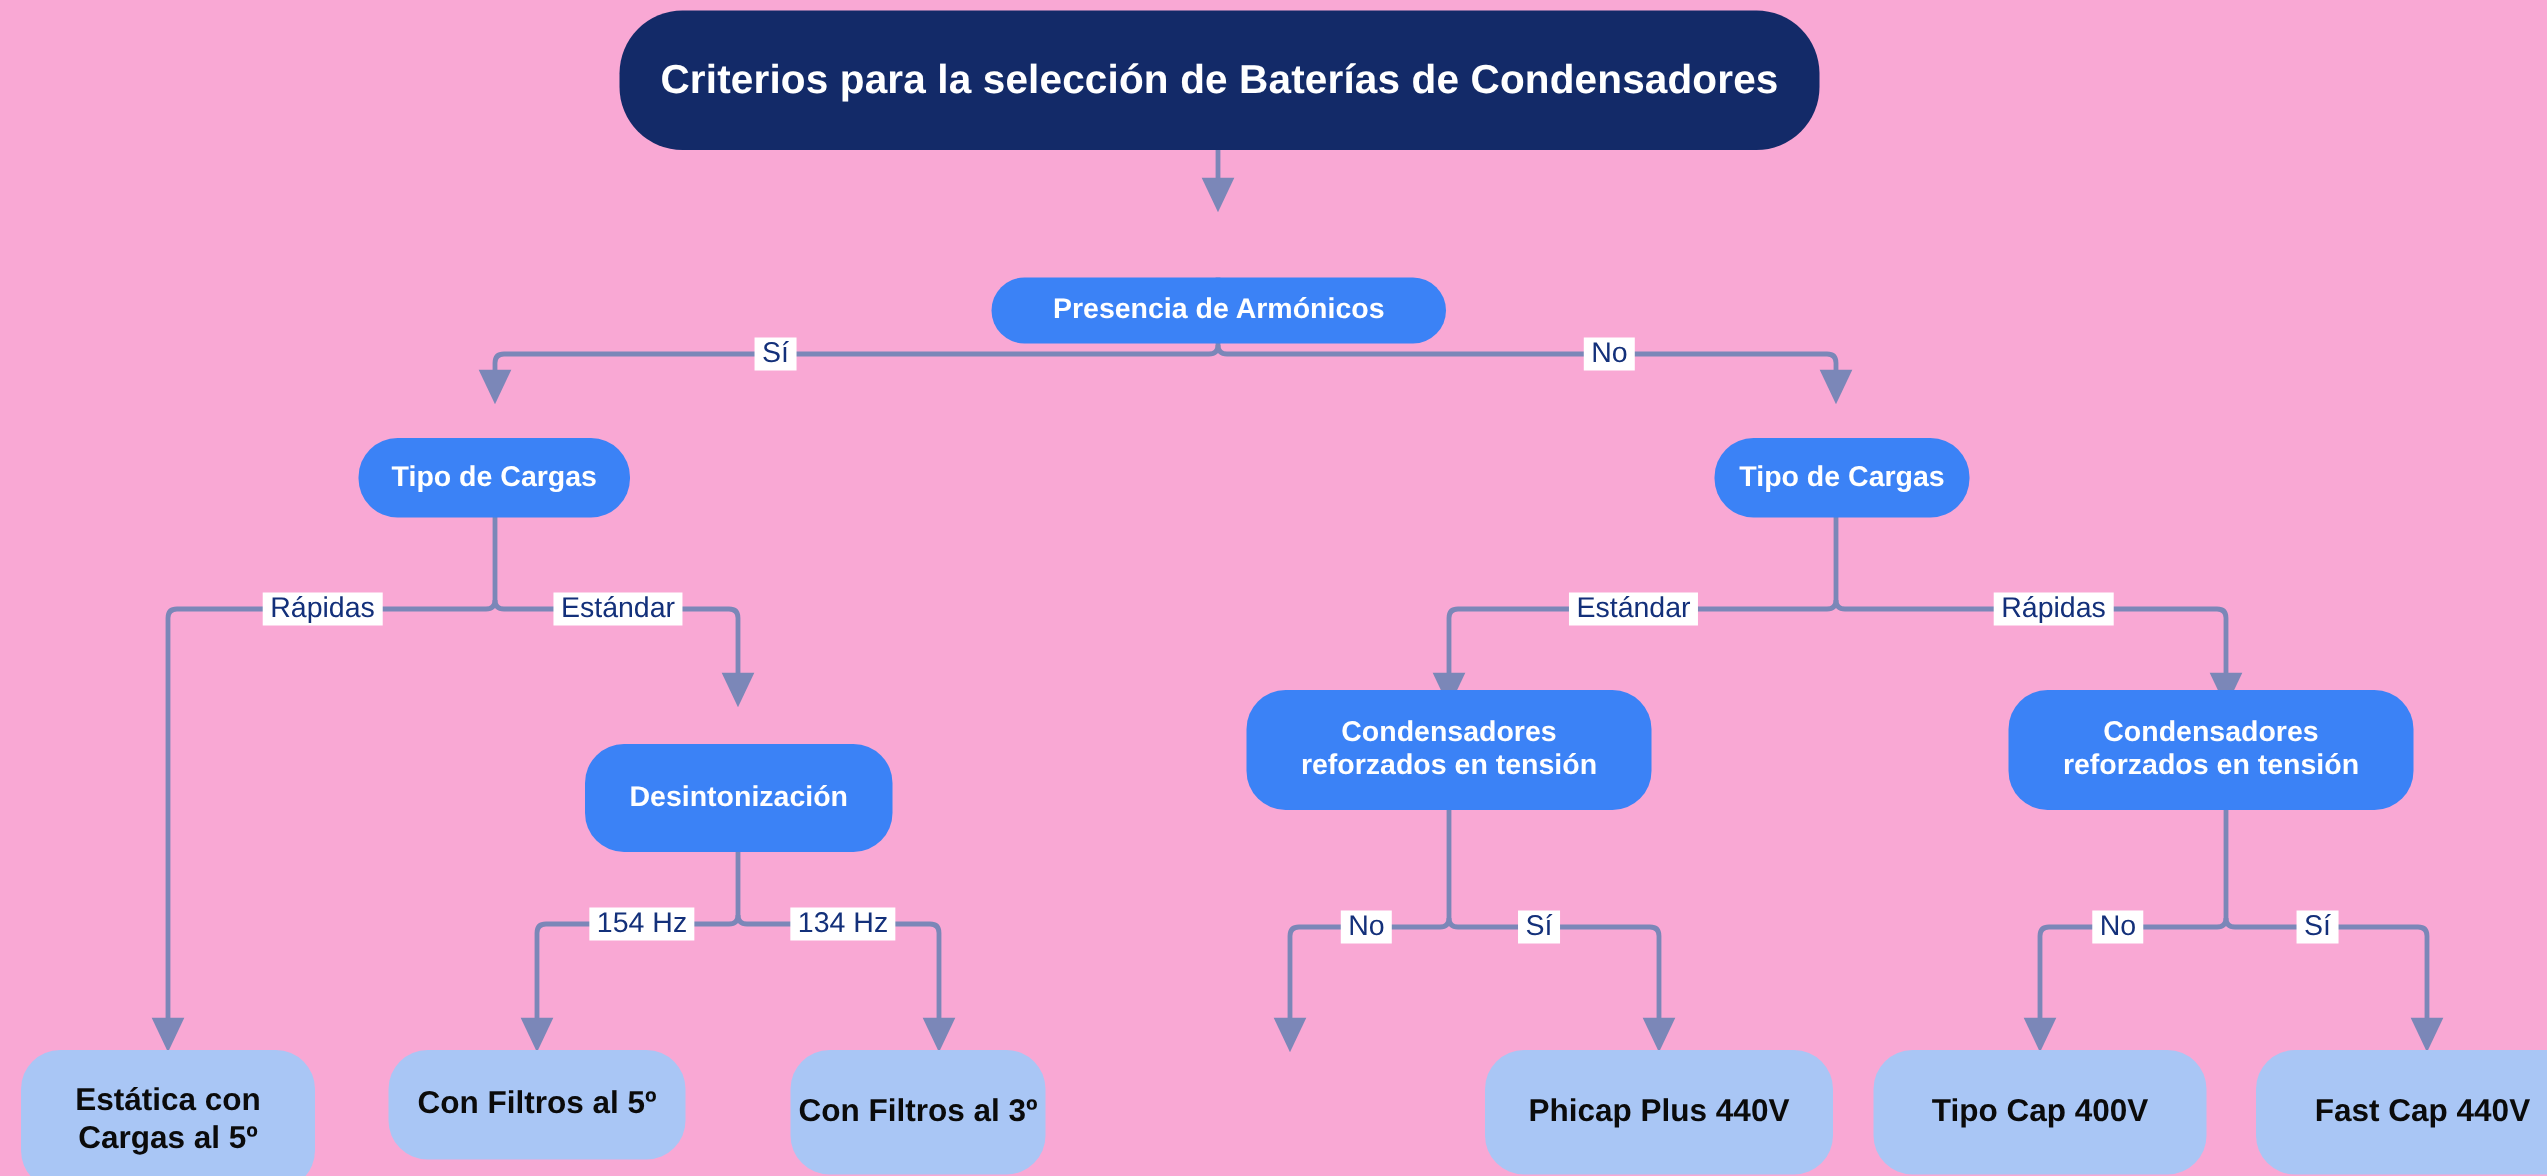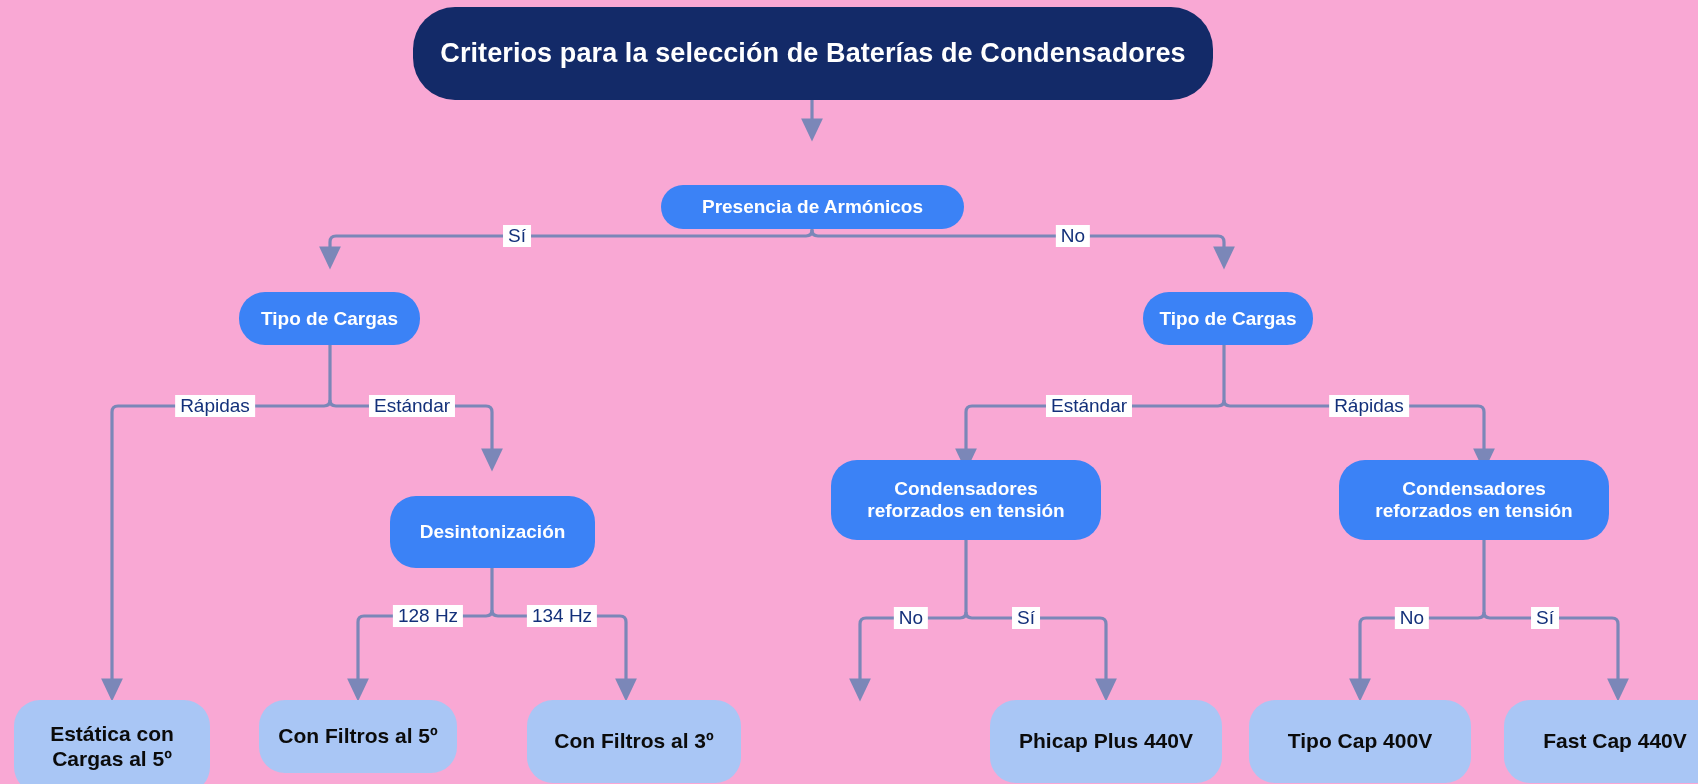--- a/index.html
+++ b/index.html
@@ -102,21 +102,21 @@
     <span>
       <span class="nl">Estática con</span>
       <span class="nl">Cargas al 5º</span>
     </span>
   </div>
 
   <div class="node node-leaf" style="left:259px;top:700px;width:198px;height:73px;">
     <span>Con Filtros al 5º</span>
   </div>
 
-  <div class="node node-leaf" style="left:527px;top:700px;width:214px;height:83px;">
+  <div class="node node-leaf" style="left:527px;top:700px;width:170px;height:83px;">
     <span>Con Filtros al 3º</span>
   </div>
 
 
   <div class="node node-leaf" style="left:990px;top:700px;width:232px;height:83px;align-items:center;">
     <span>Phicap Plus 440V</span>
   </div>
 
   <div class="node node-leaf" style="left:1249px;top:700px;width:222px;height:83px;">
     <span>Tipo Cap 400V</span>
@@ -128,21 +128,21 @@
 
   <div class="edge-label" style="left:517px;top:236px;">Sí</div>
   <div class="edge-label" style="left:1073px;top:236px;">No</div>
 
   <div class="edge-label" style="left:215px;top:406px;">Rápidas</div>
   <div class="edge-label" style="left:412px;top:406px;">Estándar</div>
 
   <div class="edge-label" style="left:1089px;top:406px;">Estándar</div>
   <div class="edge-label" style="left:1369px;top:406px;">Rápidas</div>
 
-  <div class="edge-label" style="left:428px;top:616px;">128 Hz</div>
+  <div class="edge-label" style="left:428px;top:616px;">154 Hz</div>
   <div class="edge-label" style="left:562px;top:616px;">134 Hz</div>
 
   <div class="edge-label" style="left:911px;top:618px;">No</div>
   <div class="edge-label" style="left:1026px;top:618px;">Sí</div>
 
   <div class="edge-label" style="left:1412px;top:618px;">No</div>
   <div class="edge-label" style="left:1545px;top:618px;">Sí</div>
 
 </div>
 

